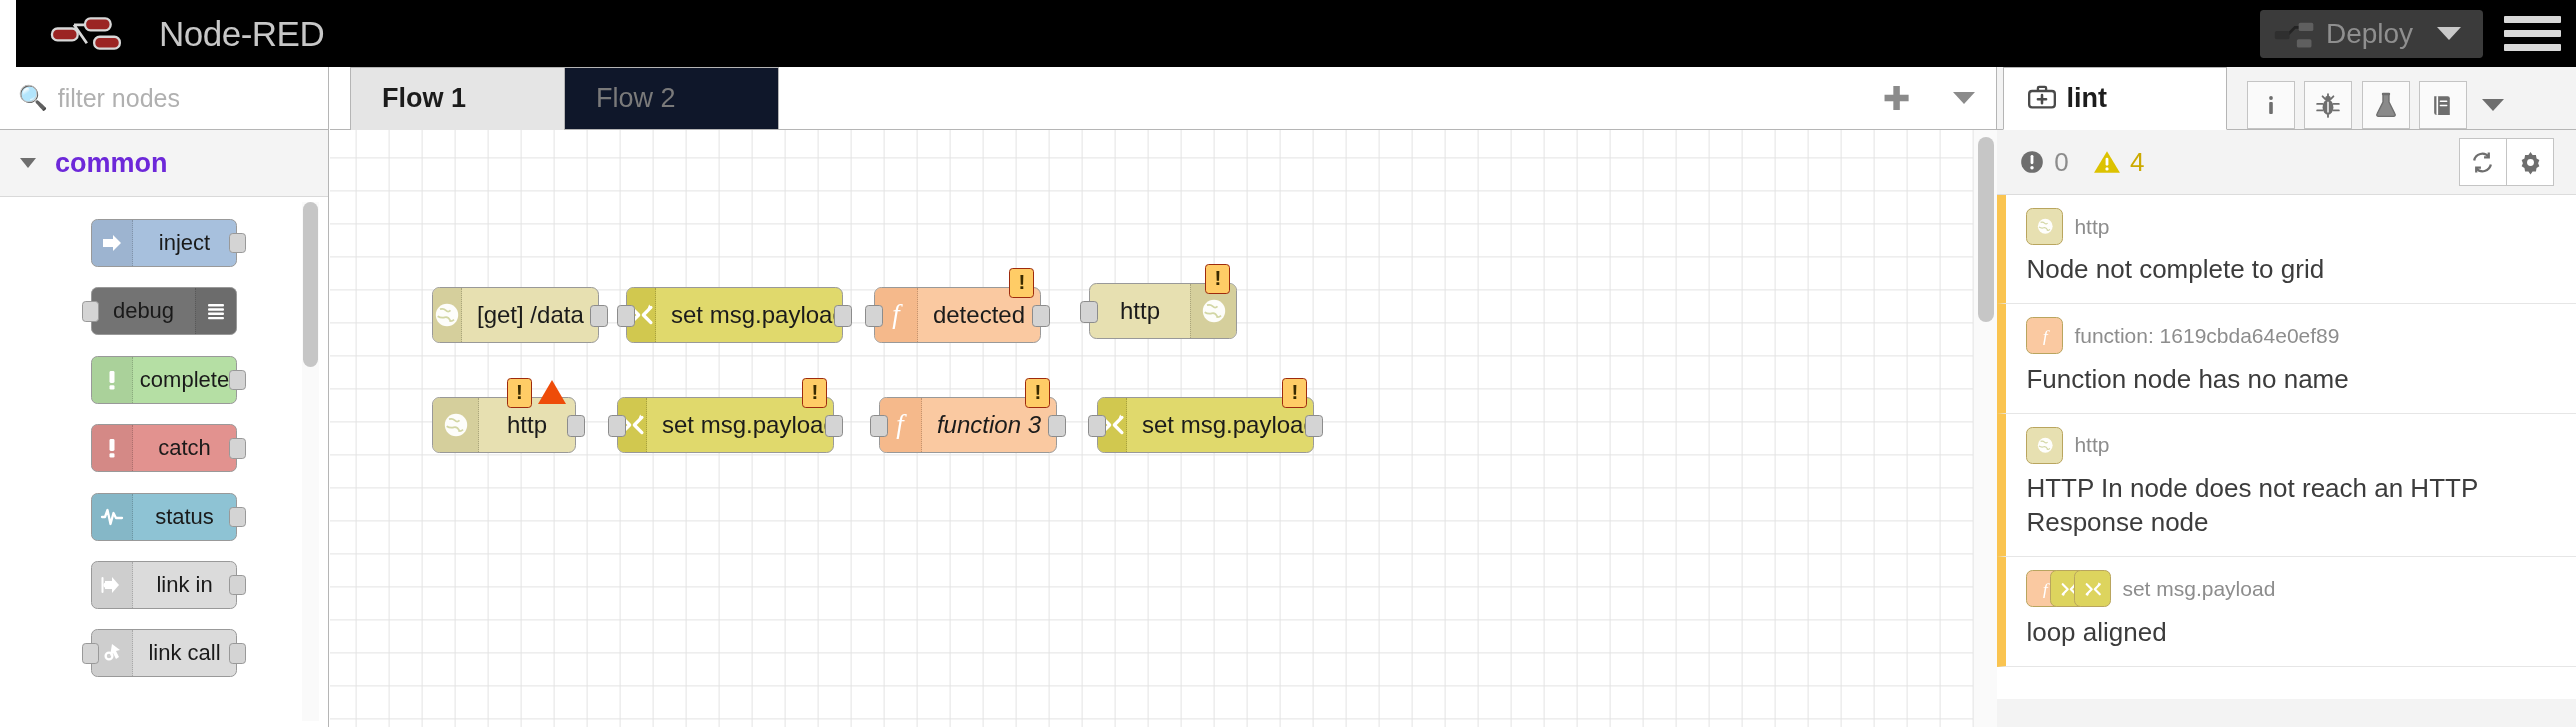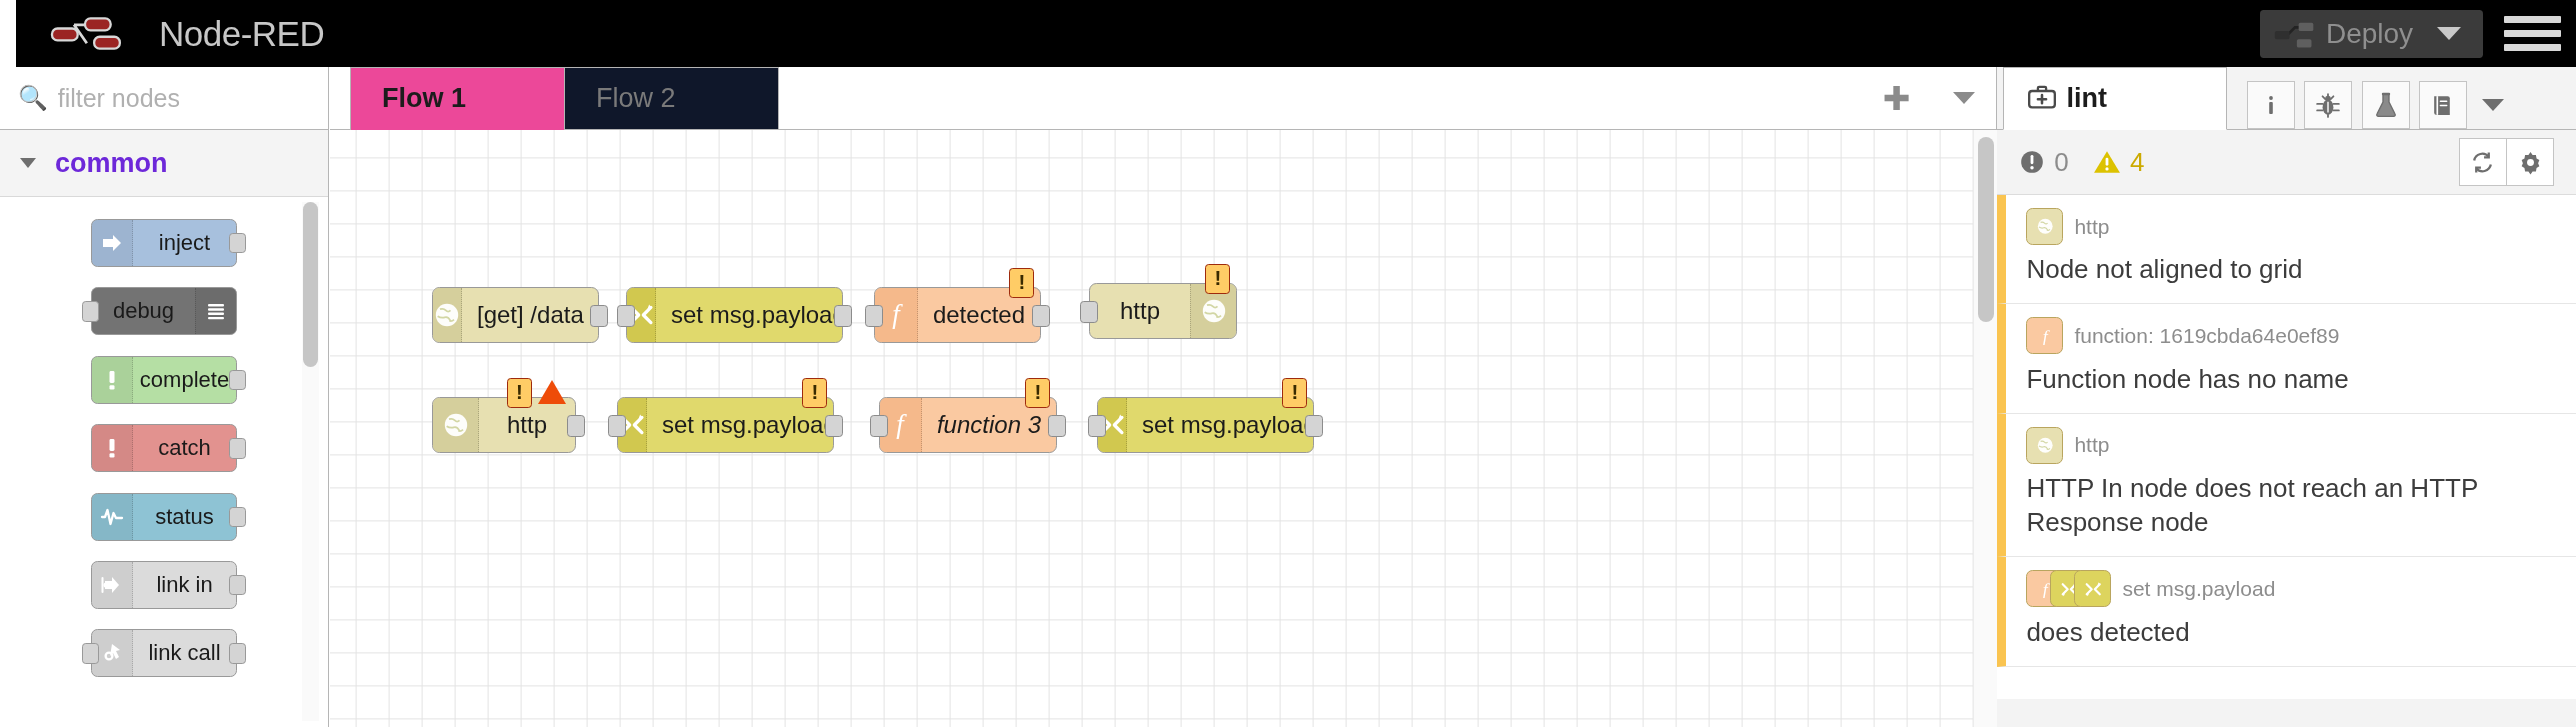--- a/index.html
+++ b/index.html
@@ -108,21 +108,21 @@
     position: absolute; top: 67px; left: 330px; width: 1667px; height: 63px;
     background: #fff; border-bottom: 0.9px solid #b5b5b5; display: flex;
     align-items: flex-end;
   }
   .flowtab {
     height: 62px; display: flex; align-items: center; padding: 0 31.5px;
     font-size: 27px; border: 0.9px solid #b5b5b5; border-bottom: none;
     margin-left: -0.9px; min-width: 215px;
   }
   .flowtab.active {
-    background: #ec4899; color: #1c1c1c; font-weight: bold;
+    background: #e5e5e5; color: #1c1c1c; font-weight: bold;
     position: relative; z-index: 2; margin-bottom: -0.9px; height: 63px;
   }
   .flowtab.inactive { background: #0f172a; color: #7a7a7a; }
   #tabbar-tools { margin-left: auto; display: flex; align-items: center; height: 62px; }
   .tabtool {
     width: 67px; height: 62px; display: flex; align-items: center;
     justify-content: center; cursor: pointer;
   }
   .plus-glyph { color: #8b8b8b; font-size: 33px; line-height: 1; }
   .caret-down {
@@ -580,21 +580,21 @@
        <div class="lint-icons">
             <div class="lint-ico" style="background:#e7e0b1">
               <svg width="18.5" height="18.5" viewBox="0 0 24 24">
                 <circle cx="12" cy="12" r="9.6" fill="#ffffff" opacity=".95"></circle>
         <path d="M6 7 q3 -1 5 1 t4 0 M4 13 q3 2 6 1 t5 3 M14 17 q2 1 4 -1" stroke="#cdd29a" stroke-width="1.5" fill="none" opacity=".9"></path>
               </svg>
             </div>
           </div>
        <span class="lint-node-name">http</span>
      </div>
-     <div class="lint-msg">Node not aligned to grid</div>
+     <div class="lint-msg">Node not complete to grid</div>
       </div>
       <div class="lint-item" style="border-left-color: rgb(250, 196, 80);">
         <div class="lint-head">
        <div class="lint-icons">
             <div class="lint-ico" style="background:#fac9a1">
               <svg width="18.5" height="18.5" viewBox="0 0 24 24">
         <text x="12" y="19" font-family="Liberation Serif, serif" font-size="23" font-style="italic" fill="#ffffff" text-anchor="middle">f</text>
               </svg>
             </div>
           </div>
@@ -632,17 +632,17 @@
             </div>
             <div class="lint-ico" style="background:#ddd45e">
               <svg width="18.5" height="18.5" viewBox="0 0 24 24">
                 <path d="M3.5 5.5 l6.5 6.5 -6.5 6.5 M20.5 5.5 l-6.5 6.5 6.5 6.5" fill="none" stroke="#ffffff" stroke-width="2.8" stroke-linecap="round" stroke-linejoin="round"></path>
         <path d="M19 3 l2 3 -3.4 .6 Z M5 21 l-2 -3 3.4 -.6 Z" fill="#ffffff"></path>
               </svg>
             </div>
           </div>
        <span class="lint-node-name">set msg.payload</span>
      </div>
-     <div class="lint-msg">does detected</div>
+     <div class="lint-msg">loop aligned</div>
       </div>
     </div>
 </div>
 
 
 </body></html>

